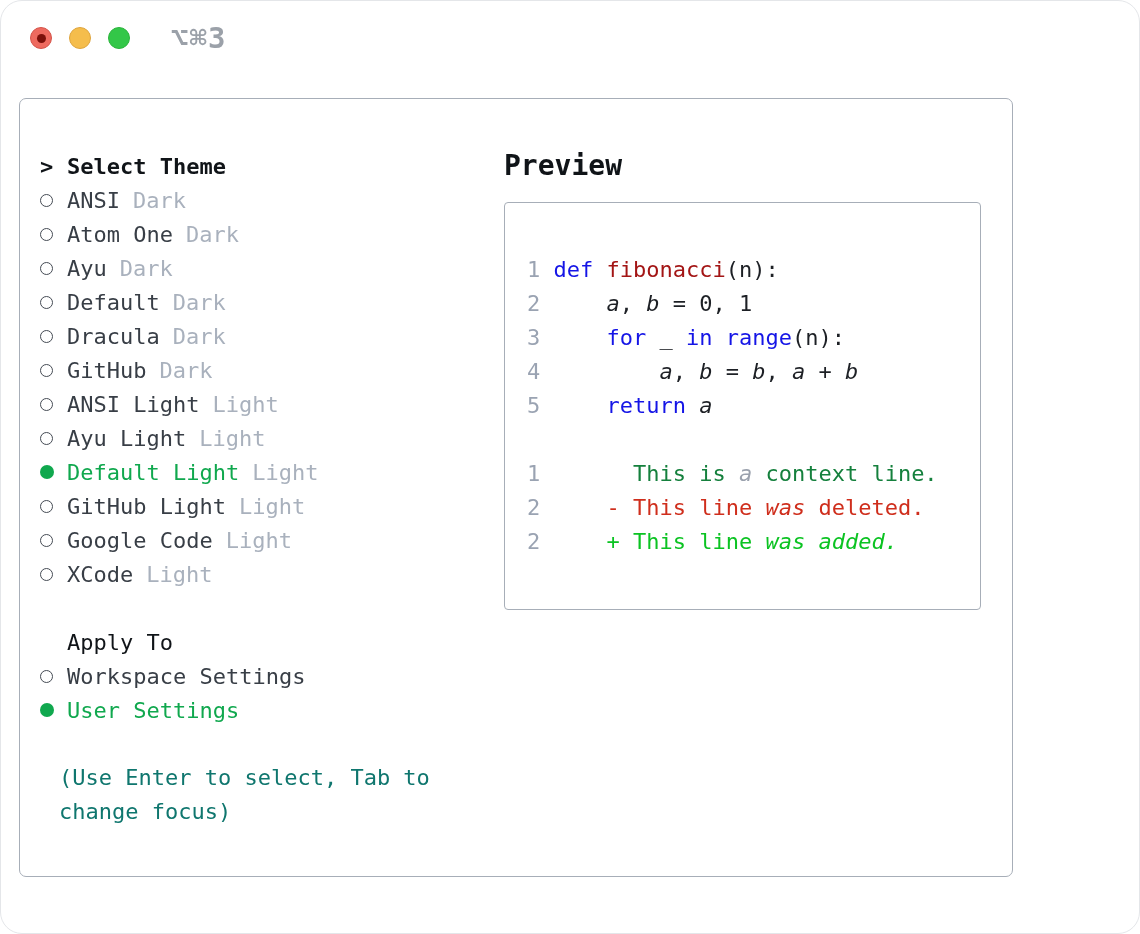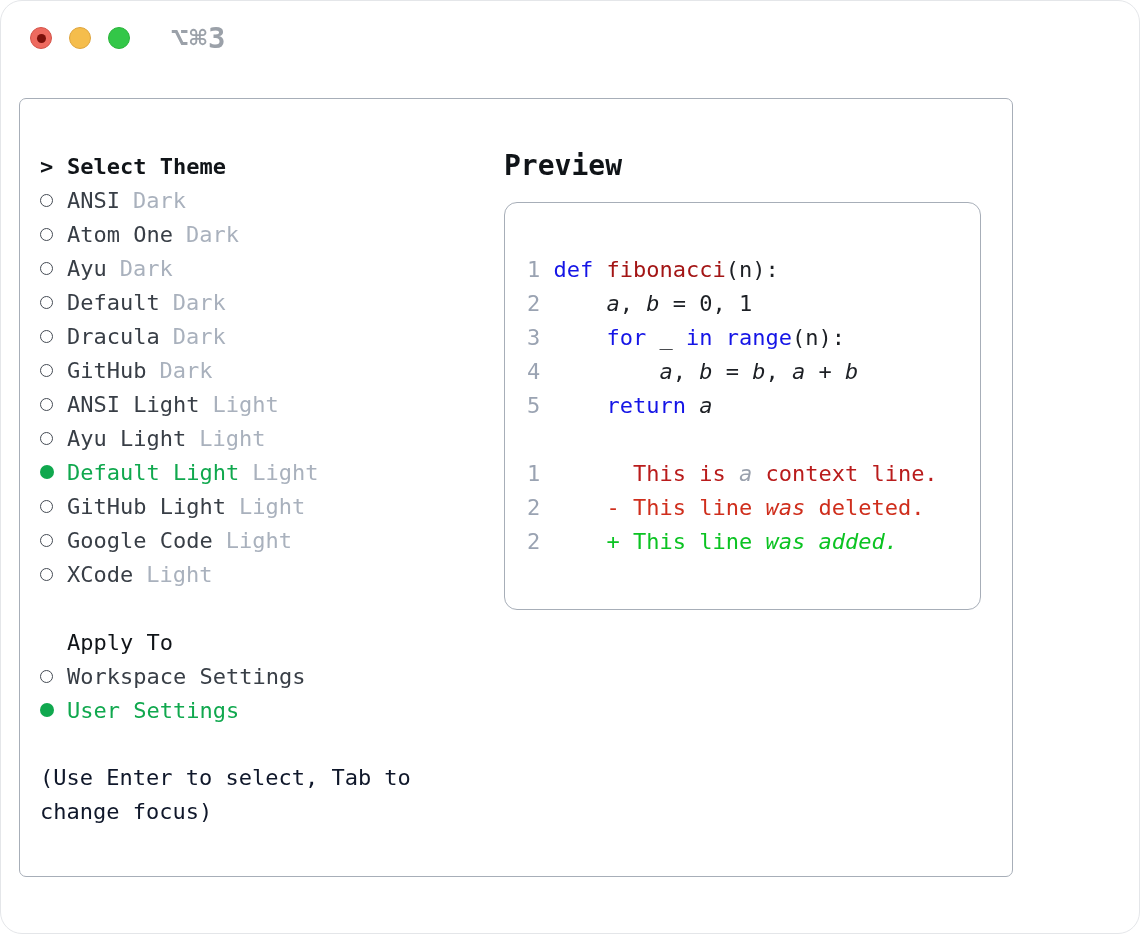--- a/index.html
+++ b/index.html
@@ -43,36 +43,36 @@
   .subhdr { color:#101418; }
   .circle {
     width:13px; height:13px; border-radius:50%;
     border:1.5px solid #454b54; display:inline-block;
   }
   .circle.sel { width:14px; height:14px; border:none; background:#10a84e; }
   .t-name { color:#383e46; }
   .t-name.sel { color:#10a84e; }
   .t-tag { color:#a9b1bd; margin-left:13px; }
   .blankrow { height:34px; }
-  .hint { height:34px; line-height:34px; font-size:22px; color:#0f172a; white-space:pre; }
+  .hint { height:34px; line-height:34px; font-size:22px; color:#0f766e; white-space:pre;margin-left:19px; }
 
   
   .preview-title { height:34px; line-height:34px; font-size:28px; font-weight:700; color:#101418; }
   .preview-box {
     margin-top:19px; width:477px; height:408px;
-    border:1.5px solid #a7aeb8; border-radius:13px; background:#ffffff;
+    border:1.5px solid #a7aeb8; border-radius:4px; background:#ffffff;
     padding:50px 0 0 22px; overflow:hidden;
   }
   .pline { height:34px; line-height:34px; font-size:22px; white-space:pre; }
   .lnum { color:#9aa3b2; }
   .seg-kw   { color:#1515e6; }
   .seg-fn   { color:#a31515; }
   .seg-pl   { color:#1d2025; }
   .seg-va   { color:#1d2025; font-style:italic; }
-  .seg-ctx  { color:#b91c1c;text-align:center; }
+  .seg-ctx  { color:#15803d;text-align:center; }
   .seg-ctxi { color:#9aa1ad; font-style:italic; }
   .seg-del  { color:#cf2e1c; }
   .seg-deli { color:#cf2e1c; font-style:italic; }
   .seg-add  { color:#0bc322; }
   .seg-addi { color:#0bc322; font-style:italic;margin-top:28px; }
 </style>
 </head>
 <body>
 
 <div class="window">

